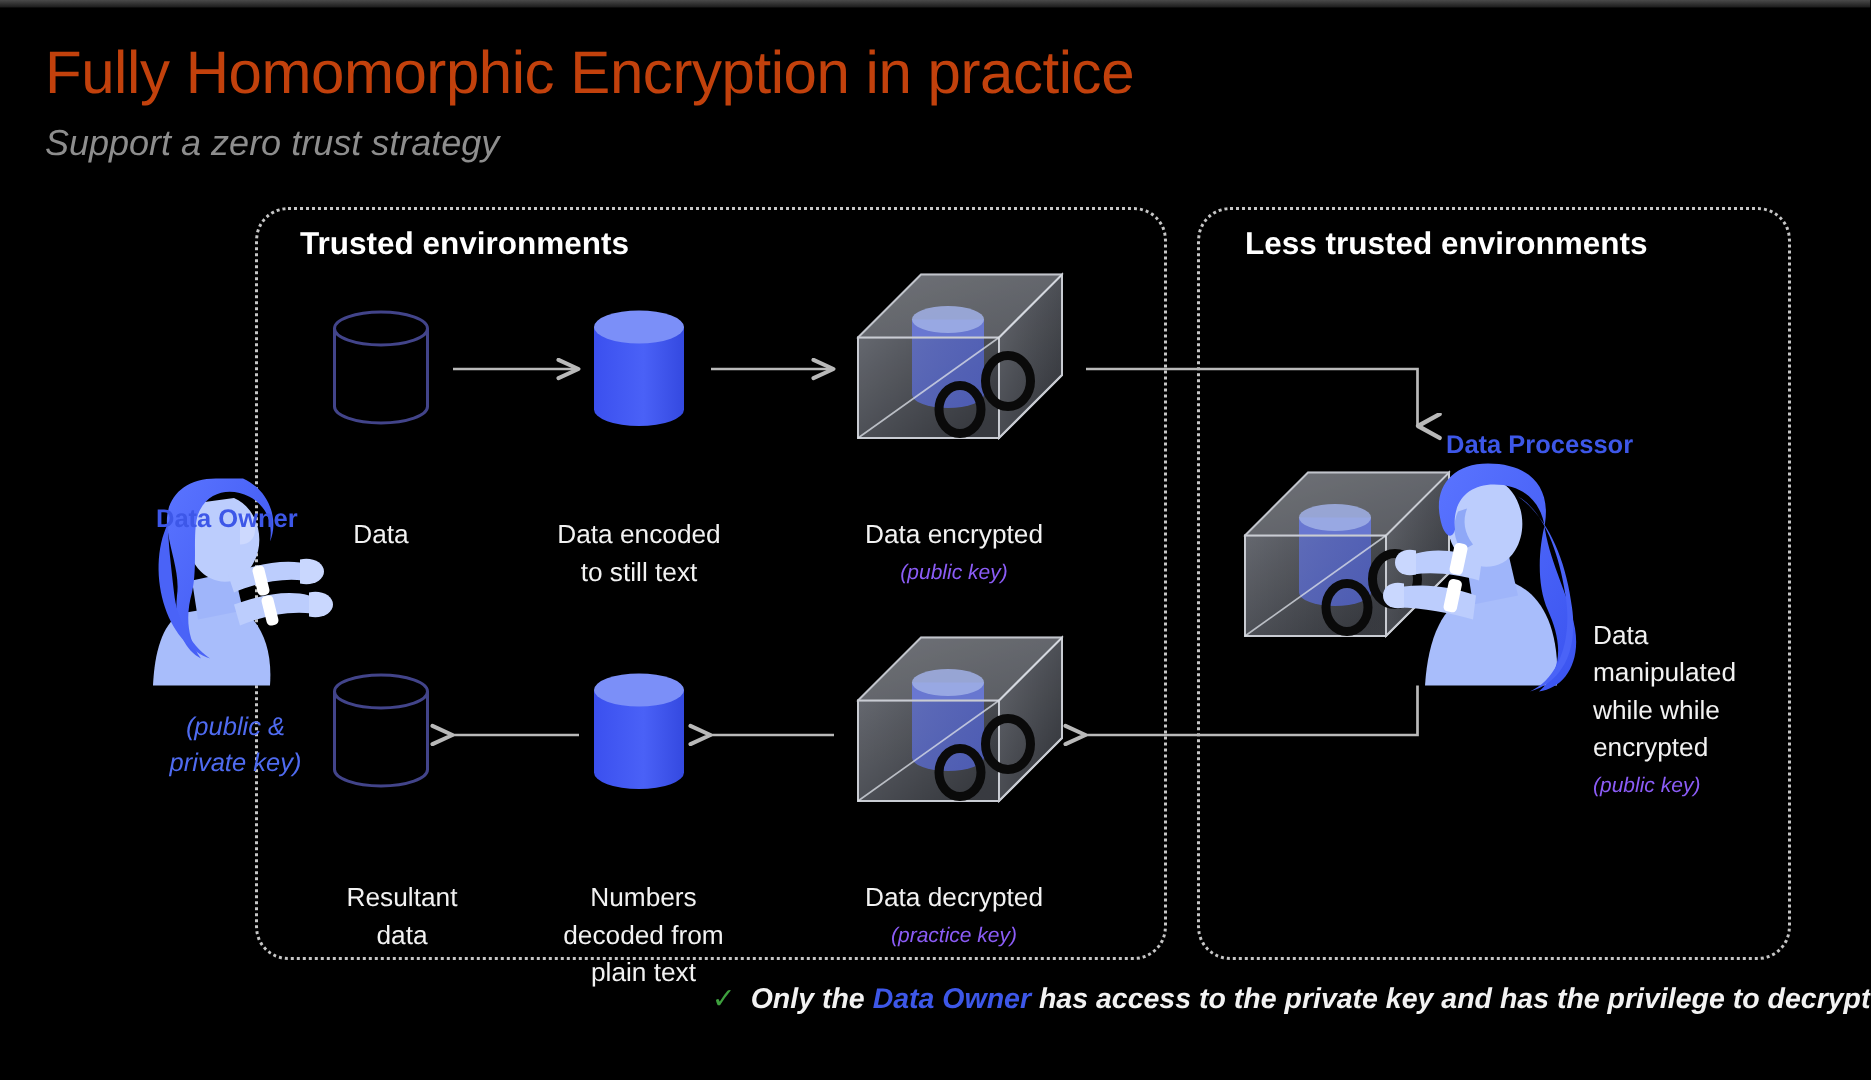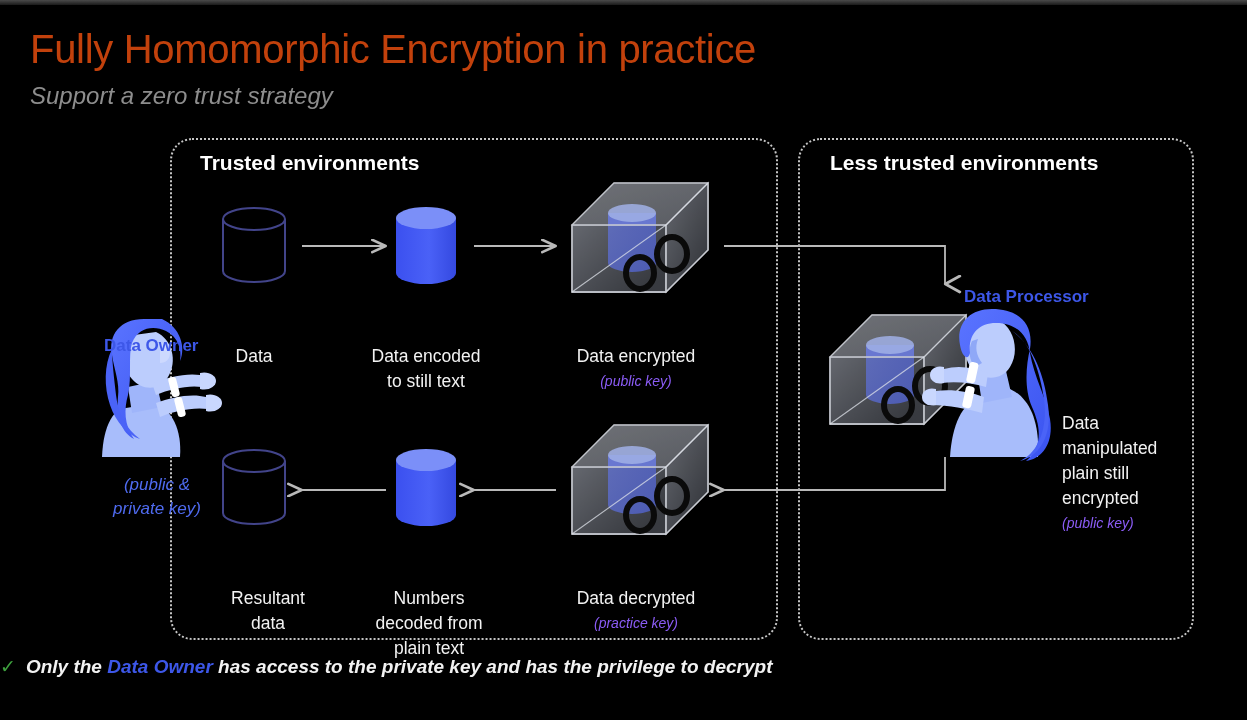--- a/index.html
+++ b/index.html
@@ -33,21 +33,21 @@
   .lbl { position:absolute; font-size:17.5px; line-height:25px; color:#f2f2f2;
          text-align:center;margin-top:36px; }
   .lbl.left { text-align:left; }
   .keynote { display:block; font-style:italic; color:#8b5cf6; font-size:14px; }
   .actor { position:absolute; font-size:17px; font-weight:bold; color:#3d57e8;
            white-space:nowrap; }
   .actor-keys { position:absolute; font-size:17px; font-style:italic; color:#4f6bf0;
                 line-height:24px; text-align:center; }
 
   
-  #footer { position:absolute; left:0; top:650px; width:1247px; text-align:left;
+  #footer { position:absolute; left:0; top:650px; width:1247px; text-align:right;
             font-size:19px; font-style:italic; font-weight:bold; color:#f2f2f2;
             white-space:nowrap; }
   #footer .check { color:#3ea13e; font-style:normal; margin-right:10px; font-weight:400;}
   #footer .owner { color:#3d57e8; }
 
   svg.art { position:absolute; overflow:visible; }
 </style>
 </head>
 <body>
 
@@ -256,21 +256,21 @@
   <div class="actor-keys" style="left:82px; top:468px; width:150px;">
     <span>(public &amp;</span><br>
     <span>private key)</span>
   </div>
 
   <div class="actor" style="left:964px; top:282px;">Data Processor</div>
 
   <div class="lbl left" style="left:1062px; top:370px; width:136px;">
     <span>Data</span><br>
     <span>manipulated</span><br>
-    <span>plain still</span><br>
+    <span>while while</span><br>
     <span>encrypted</span>
     <span class="keynote" style="text-align:left;">(public key)</span>
   </div>
 
   <div id="footer">
     <span class="check">✓</span><span>Only the </span><span class="owner">Data Owner</span><span> has access to the private key and has the privilege to decrypt</span>
   </div>
 
 </div>
 

